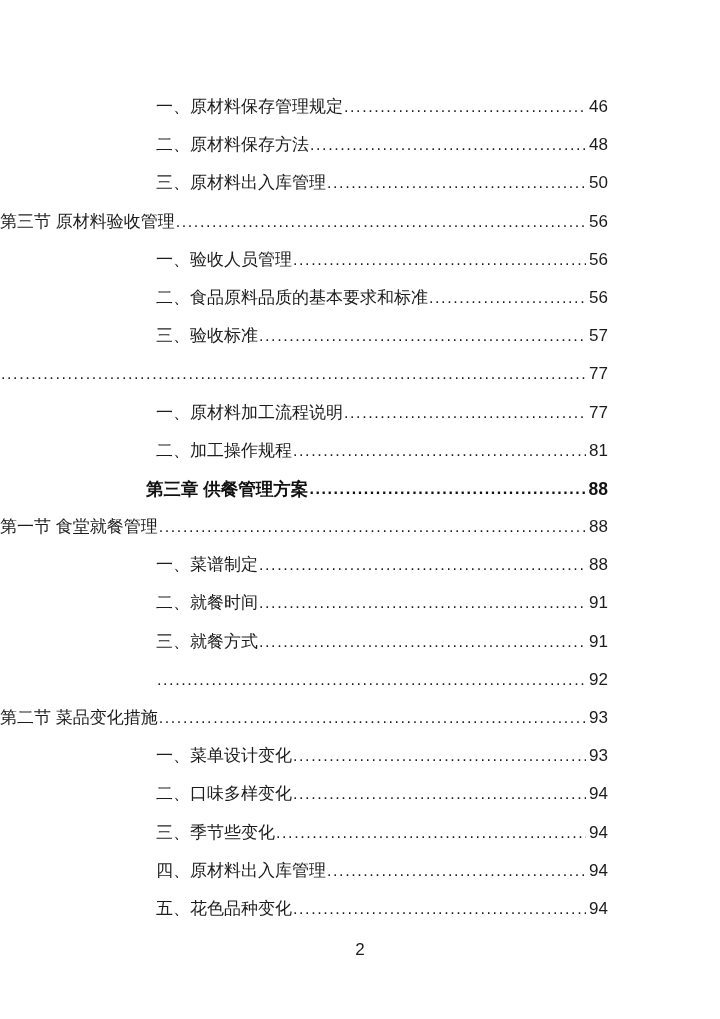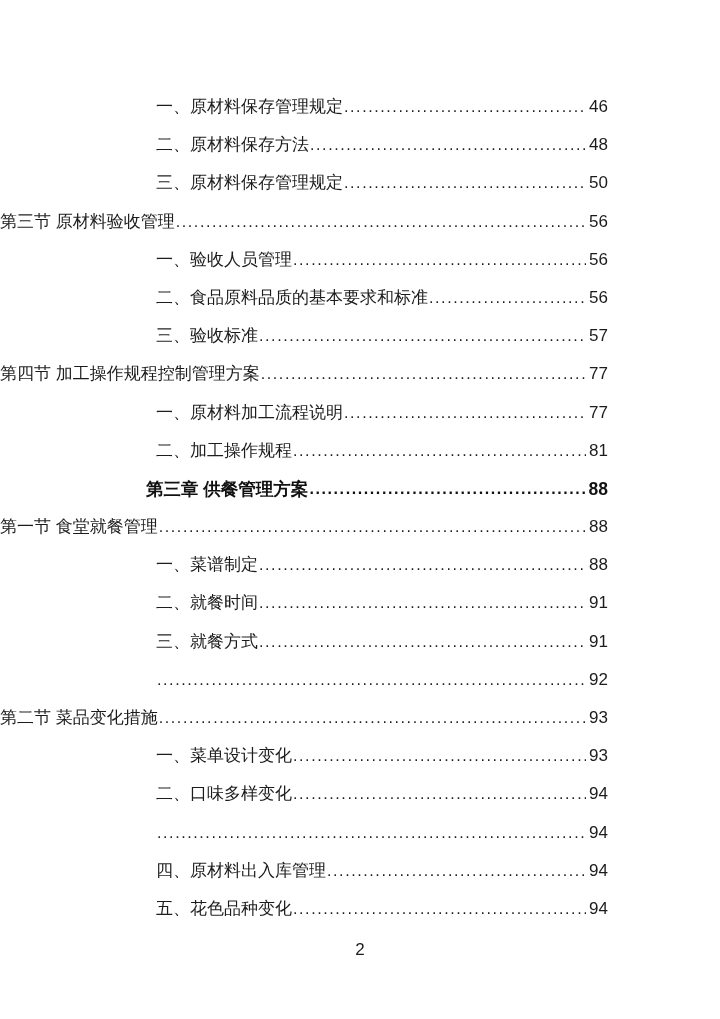--- a/index.html
+++ b/index.html
@@ -81,21 +81,21 @@
       <span class="toc-title">一、原材料保存管理规定</span>
       <span class="toc-dots">............................................................................................................................................................................................................................................................................................................</span>
       <span class="toc-page">46</span>
     </div>
       <div class="toc-row level-item">
       <span class="toc-title">二、原材料保存方法</span>
       <span class="toc-dots">............................................................................................................................................................................................................................................................................................................</span>
       <span class="toc-page">48</span>
     </div>
       <div class="toc-row level-item">
-      <span class="toc-title">三、原材料保存管理规定</span>
+      <span class="toc-title">三、原材料出入库管理</span>
       <span class="toc-dots">............................................................................................................................................................................................................................................................................................................</span>
       <span class="toc-page">50</span>
     </div>
       <div class="toc-row level-section">
       <span class="toc-title">第三节 原材料验收管理</span>
       <span class="toc-dots">............................................................................................................................................................................................................................................................................................................</span>
       <span class="toc-page">56</span>
     </div>
       <div class="toc-row level-item">
       <span class="toc-title">一、验收人员管理</span>
@@ -106,21 +106,20 @@
       <span class="toc-title">二、食品原料品质的基本要求和标准</span>
       <span class="toc-dots">............................................................................................................................................................................................................................................................................................................</span>
       <span class="toc-page">56</span>
     </div>
       <div class="toc-row level-item">
       <span class="toc-title">三、验收标准</span>
       <span class="toc-dots">............................................................................................................................................................................................................................................................................................................</span>
       <span class="toc-page">57</span>
     </div>
       <div class="toc-row level-section">
-      <span class="toc-title">第四节 加工操作规程控制管理方案</span>
       <span class="toc-dots">............................................................................................................................................................................................................................................................................................................</span>
       <span class="toc-page">77</span>
     </div>
       <div class="toc-row level-item">
       <span class="toc-title">一、原材料加工流程说明</span>
       <span class="toc-dots">............................................................................................................................................................................................................................................................................................................</span>
       <span class="toc-page">77</span>
     </div>
       <div class="toc-row level-item">
       <span class="toc-title">二、加工操作规程</span>
@@ -165,20 +164,21 @@
       <span class="toc-title">一、菜单设计变化</span>
       <span class="toc-dots">............................................................................................................................................................................................................................................................................................................</span>
       <span class="toc-page">93</span>
     </div>
       <div class="toc-row level-item">
       <span class="toc-title">二、口味多样变化</span>
       <span class="toc-dots">............................................................................................................................................................................................................................................................................................................</span>
       <span class="toc-page">94</span>
     </div>
       <div class="toc-row level-item">
+      <span class="toc-title">三、季节些变化</span>
       <span class="toc-dots">............................................................................................................................................................................................................................................................................................................</span>
       <span class="toc-page">94</span>
     </div>
       <div class="toc-row level-item">
       <span class="toc-title">四、原材料出入库管理</span>
       <span class="toc-dots">............................................................................................................................................................................................................................................................................................................</span>
       <span class="toc-page">94</span>
     </div>
       <div class="toc-row level-item">
       <span class="toc-title">五、花色品种变化</span>

